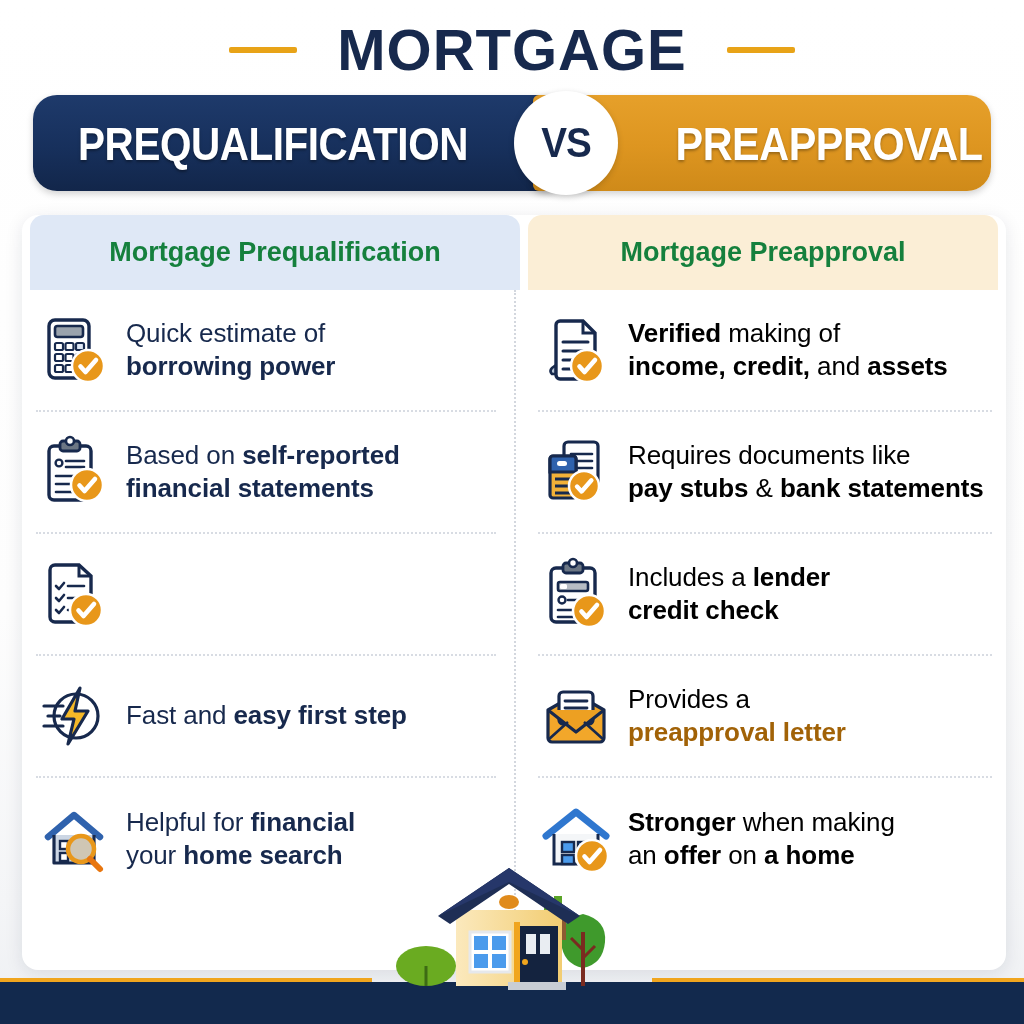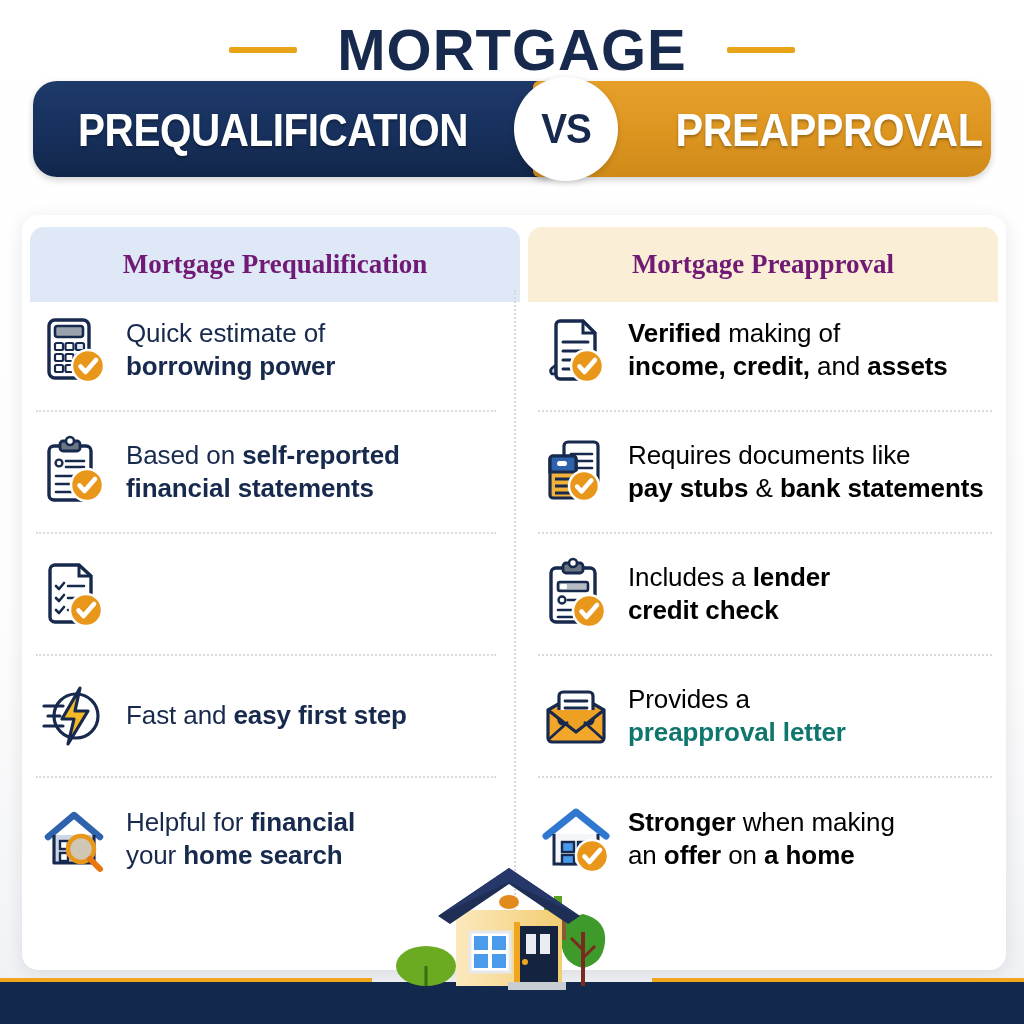--- a/index.html
+++ b/index.html
@@ -45,21 +45,21 @@
     color: #17294d;
     font-family: "Liberation Sans", sans-serif;
     line-height: 1;
     text-shadow: 0 1px 0 rgba(255,255,255,.4);
   }
 
   
   .banner {
     position: absolute;
     left: 33px;
-    top: 81px;
+    top: 95px;
     width: 958px;
     height: 96px;
   }
   .banner-left, .banner-right {
     position: absolute;
     top: 0;
     height: 96px;
     box-shadow: 0 3px 7px rgba(0,0,0,.18);
   }
   .banner-left {
@@ -137,30 +137,29 @@
     overflow: hidden;
   }
   .col-headers {
     position: absolute;
     left: 0; top: 0;
     width: 984px;
     height: 75px;
   }
   .col-head {
     position: absolute;
-    top: 12px;
+    top: 0;
     height: 75px;
     display: flex;
     align-items: center;
     justify-content: center;
     font-size: 27px;
     font-weight: bold;
-    color: #701a75;
+    color: #15803d;
     border-radius: 14px 14px 0 0;
-    font-family: Liberation Serif, serif;
   }
   .col-head.left {
     left: 8px;
     width: 490px;
     background: #dfe8f6;
   }
   .col-head.right {
     left: 506px;
     width: 470px;
     background: #fbeed6;
@@ -202,21 +201,21 @@
 
   .row-text {
     font-size: 26px;
     line-height: 1.28;
     letter-spacing: -0.1px;
   }
   .column.left  .row-text { color: #17294d; }
   .column.right .row-text { color: #000000; }
   .row-text b { font-weight: bold; }
   .column.left  .row-text b { color: #17294d; }
-  .column.right .row-text b.navy { color: #0f766e; }
+  .column.right .row-text b.navy { color: #a16207; }
 
   
   .ground {
     position: absolute;
     left: 0;
     top: 982px;
     width: 1024px;
     height: 42px;
     background: #12294d;
   }

